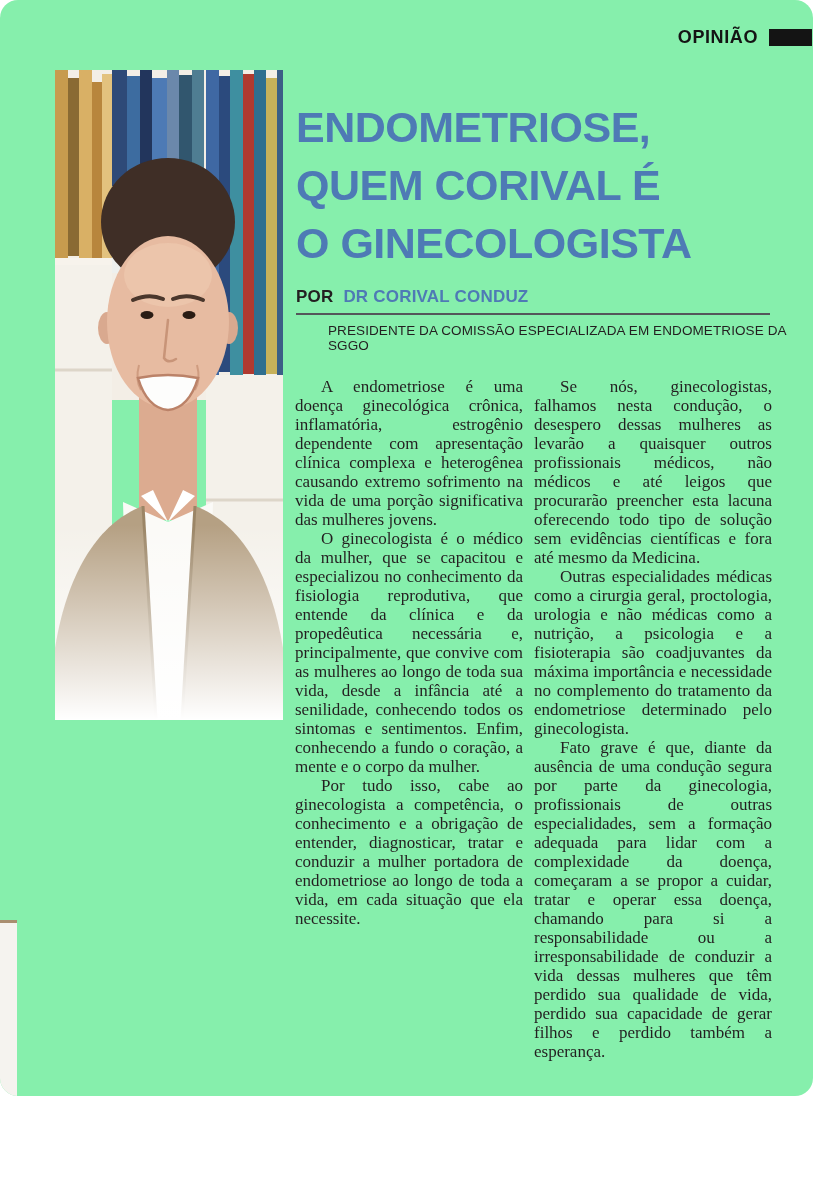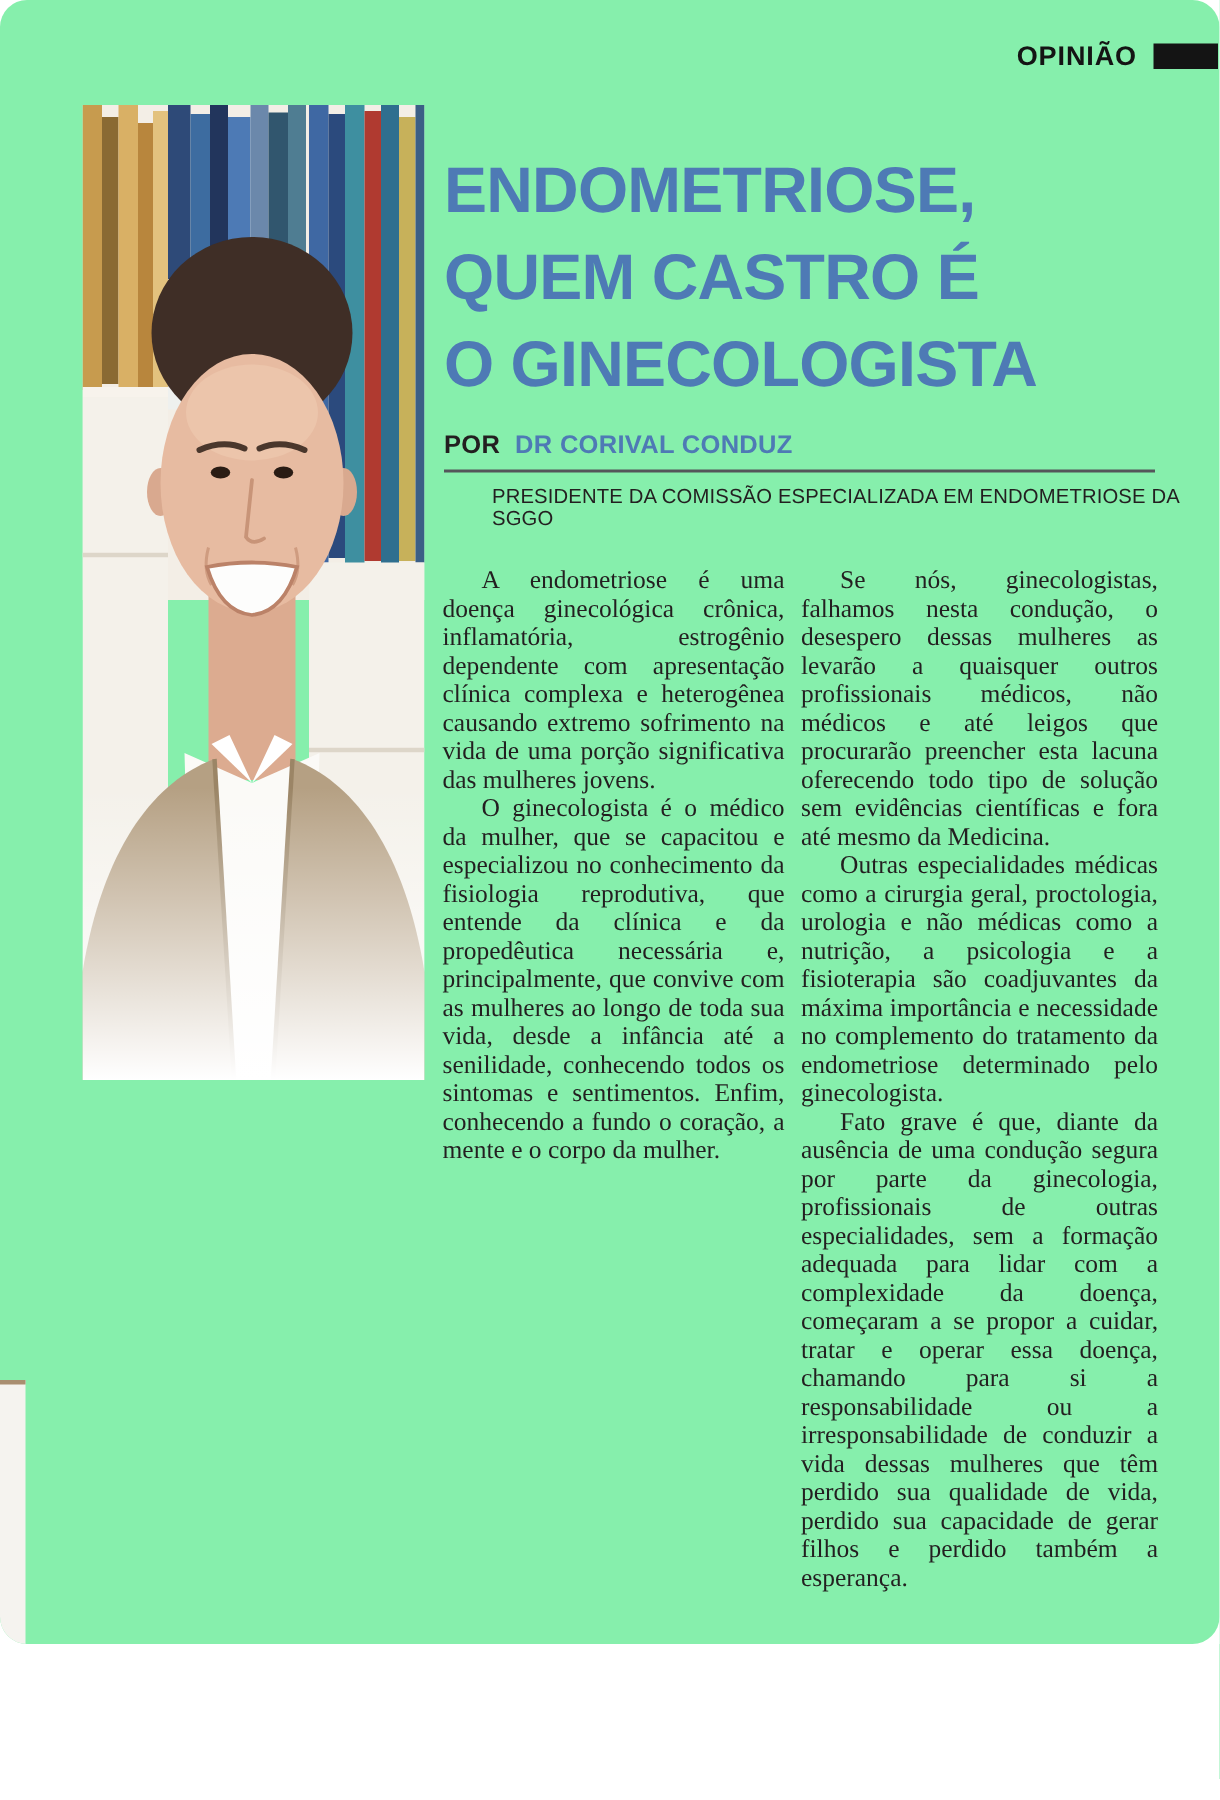--- a/index.html
+++ b/index.html
@@ -147,37 +147,38 @@
 
         <path d="M83,308 Q113,302 143,308 Q134,338 113,340 Q92,338 83,308 Z" fill="#fdfdfc" stroke="#bb8268" stroke-width="2.5"></path>
       </g>
 
       <rect x="0" y="455" width="228" height="195" fill="url(#fade)"></rect>
     </svg>
   </div>
 
   <div class="title">
     <div>ENDOMETRIOSE,</div>
-    <div>QUEM CASTRO É</div>
+    <div>QUEM CORIVAL É</div>
     <div>O GINECOLOGISTA</div>
   </div>
 
   <div class="byline">
     <span class="prefix">POR</span>
     <span class="author">DR CORIVAL CONDUZ</span>
   </div>
 
   <div class="rule"></div>
 
   <div class="affiliation">PRESIDENTE DA COMISSÃO ESPECIALIZADA EM ENDOMETRIOSE DA SGGO</div>
 
   <div class="columns">
     <div class="col-left">
       <p>A endometriose é uma doença ginecológica crônica, inflamatória, estrogênio dependente com apresentação clínica complexa e heterogênea causando extremo sofrimento na vida de uma porção significativa das mulheres jovens.</p>
       <p>O ginecologista é o médico da mulher, que se capacitou e especializou no conhecimento da fisiologia reprodutiva, que entende da clínica e da propedêutica necessária e, principalmente, que convive com as mulheres ao longo de toda sua vida, desde a infância até a senilidade, conhecendo todos os sintomas e sentimentos. Enfim, conhecendo a fundo o coração, a mente e o corpo da mulher.</p>
+      <p>Por tudo isso, cabe ao ginecologista a competência, o conhecimento e a obrigação de entender, diagnosticar, tratar e conduzir a mulher portadora de endometriose ao longo de toda a vida, em cada situação que ela necessite.</p>
     </div>
     <div class="col-right">
       <p>Se nós, ginecologistas, falhamos nesta condução, o desespero dessas mulheres as levarão a quaisquer outros profissionais médicos, não médicos e até leigos que procurarão preencher esta lacuna oferecendo todo tipo de solução sem evidências científicas e fora até mesmo da Medicina.</p>
       <p>Outras especialidades médicas como a cirurgia geral, proctologia, urologia e não médicas como a nutrição, a psicologia e a fisioterapia são coadjuvantes da máxima importância e necessidade no complemento do tratamento da endometriose determinado pelo ginecologista.</p>
       <p>Fato grave é que, diante da ausência de uma condução segura por parte da ginecologia, profissionais de outras especialidades, sem a formação adequada para lidar com a complexidade da doença, começaram a se propor a cuidar, tratar e operar essa doença, chamando para si a responsabilidade ou a irresponsabilidade de conduzir a vida dessas mulheres que têm perdido sua qualidade de vida, perdido sua capacidade de gerar filhos e perdido também a esperança.</p>
     </div>
   </div>
 
 
   <div class="left-strip"></div>

